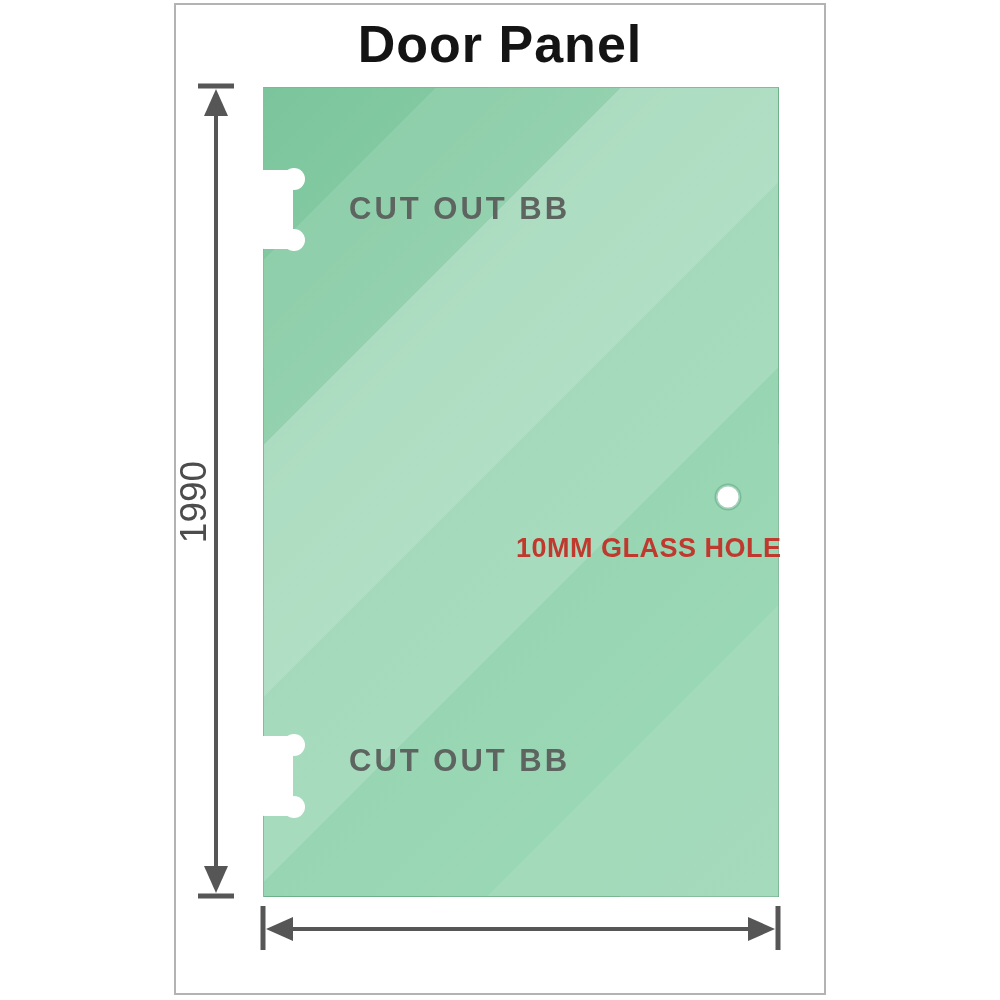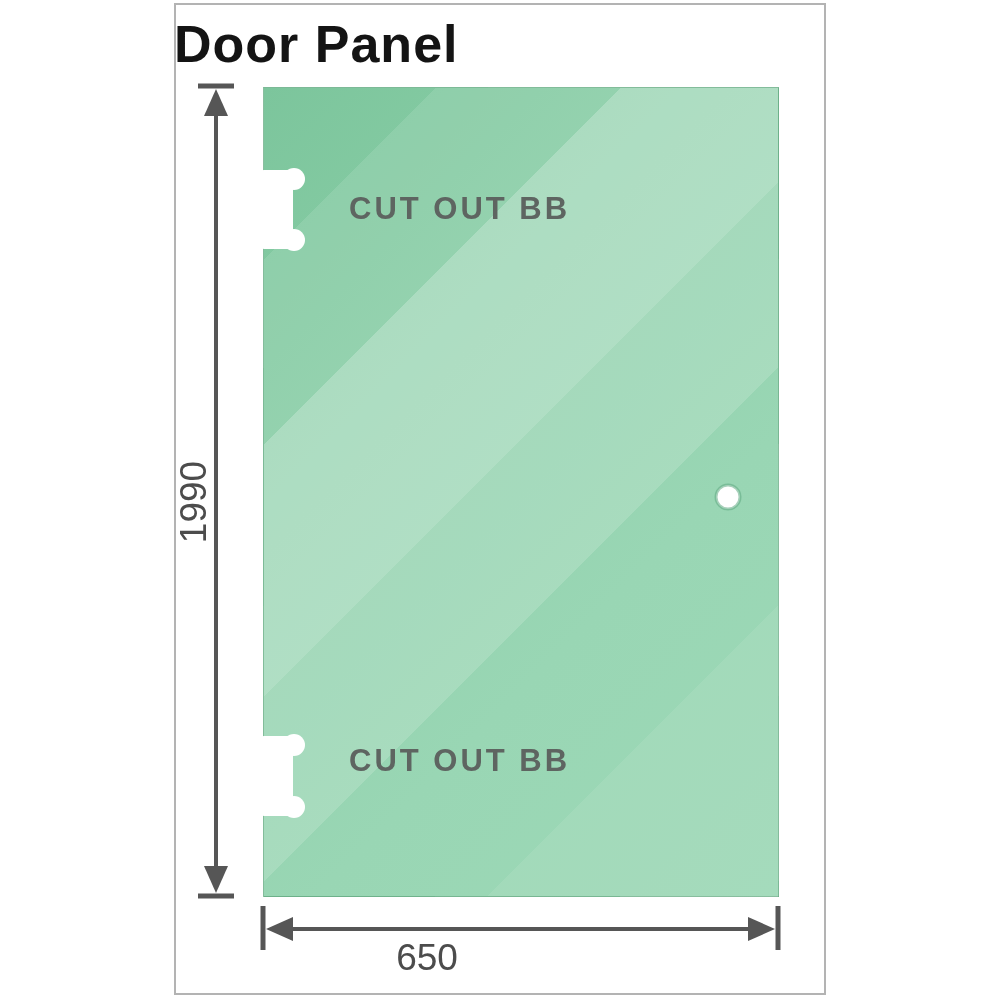--- a/index.html
+++ b/index.html
@@ -6,21 +6,21 @@
   .canvas{
     position:relative;width:1000px;height:1000px;background:#ffffff;
     font-family:"Liberation Sans",sans-serif;overflow:hidden;
   }
   .frame{
     position:absolute;left:174px;top:3px;width:648px;height:988px;
     border:2px solid #b3b3b3;background:#ffffff;
   }
   .title{
     position:absolute;left:174px;top:14px;width:652px;
-    text-align:left;font-size:52px;font-weight:bold;color:#141414;
+    text-align:center;font-size:52px;font-weight:bold;color:#141414;
     letter-spacing:1px;
   }
   .glass-panel{
     position:absolute;left:263px;top:87px;width:516px;height:810px;
     border:1px solid rgba(90,150,115,0.45);
     box-sizing:border-box;
     background:
       linear-gradient(135deg,
         rgba(255,255,255,0)   0%,  rgba(255,255,255,0)   13%,
         rgba(255,255,255,0.10) 13%, rgba(255,255,255,0.10) 27%,
@@ -90,16 +90,16 @@
       <line x1="263" y1="906" x2="263" y2="950" stroke-width="5"></line>
       <line x1="778" y1="906" x2="778" y2="950" stroke-width="5"></line>
       <line x1="280" y1="929" x2="761" y2="929" stroke-width="4"></line>
       <polygon points="266,929 293,917 293,941" stroke="none"></polygon>
       <polygon points="775,929 748,917 748,941" stroke="none"></polygon>
     </g>
   </svg>
 
   <div class="cutout-label top">CUT OUT BB</div>
   <div class="cutout-label bottom">CUT OUT BB</div>
+  <div class="hole-label">10MM GLASS HOLE</div>
   <div class="dim-height-label">1990</div>
-  <div class="dim-width-label">650</div>
 
 </div>
 
 </body></html>

